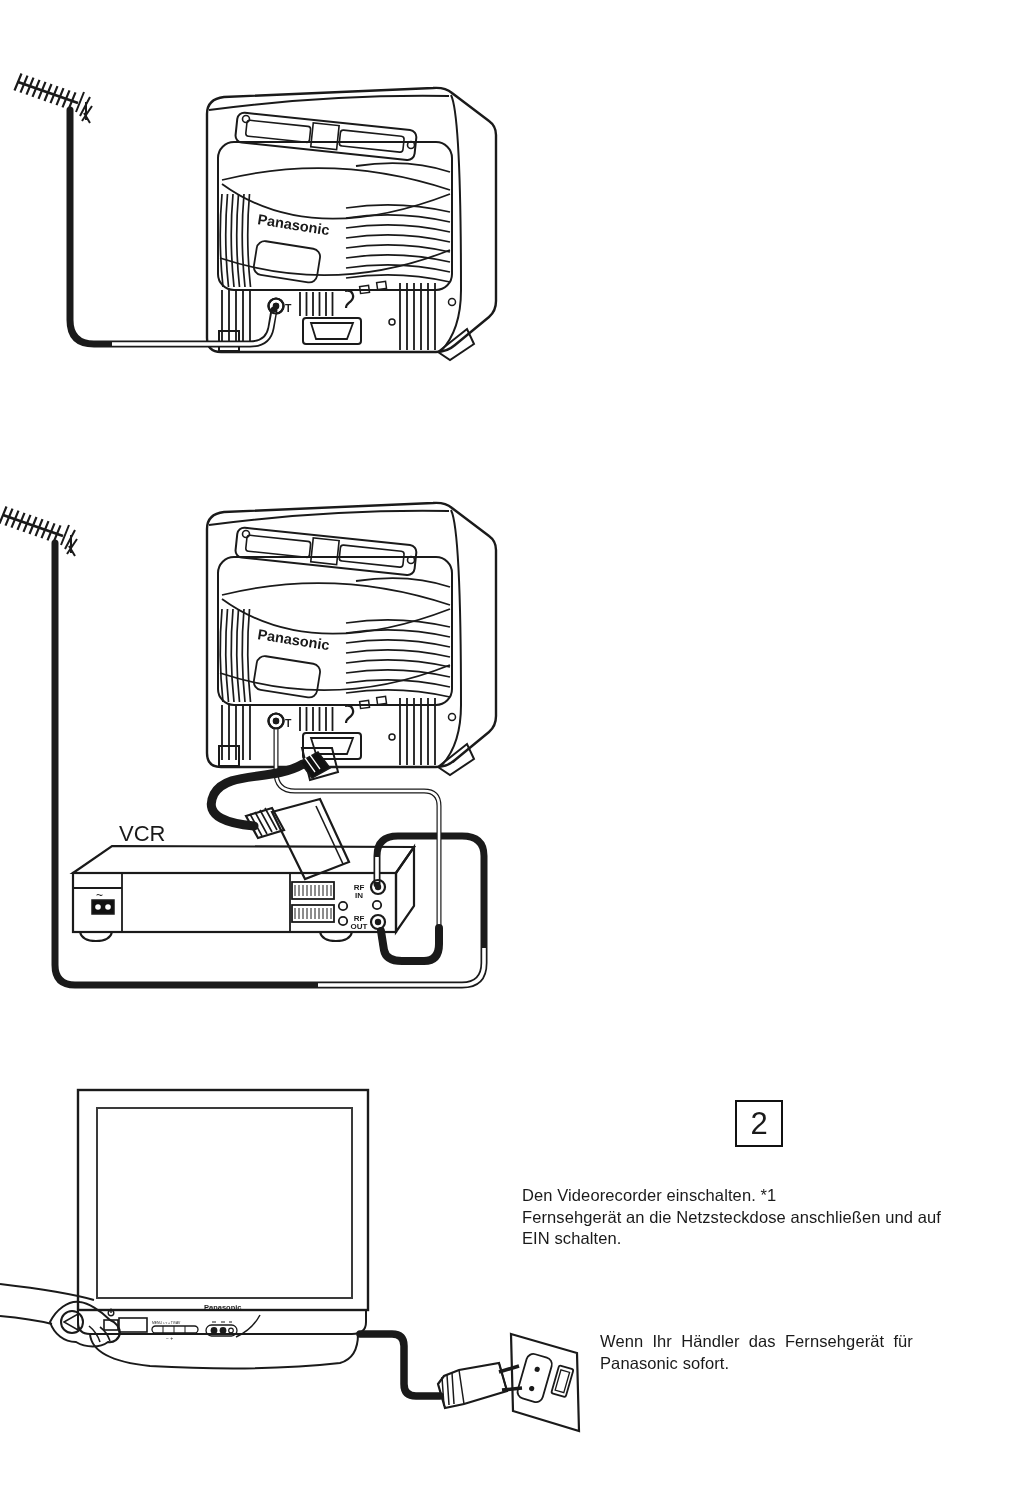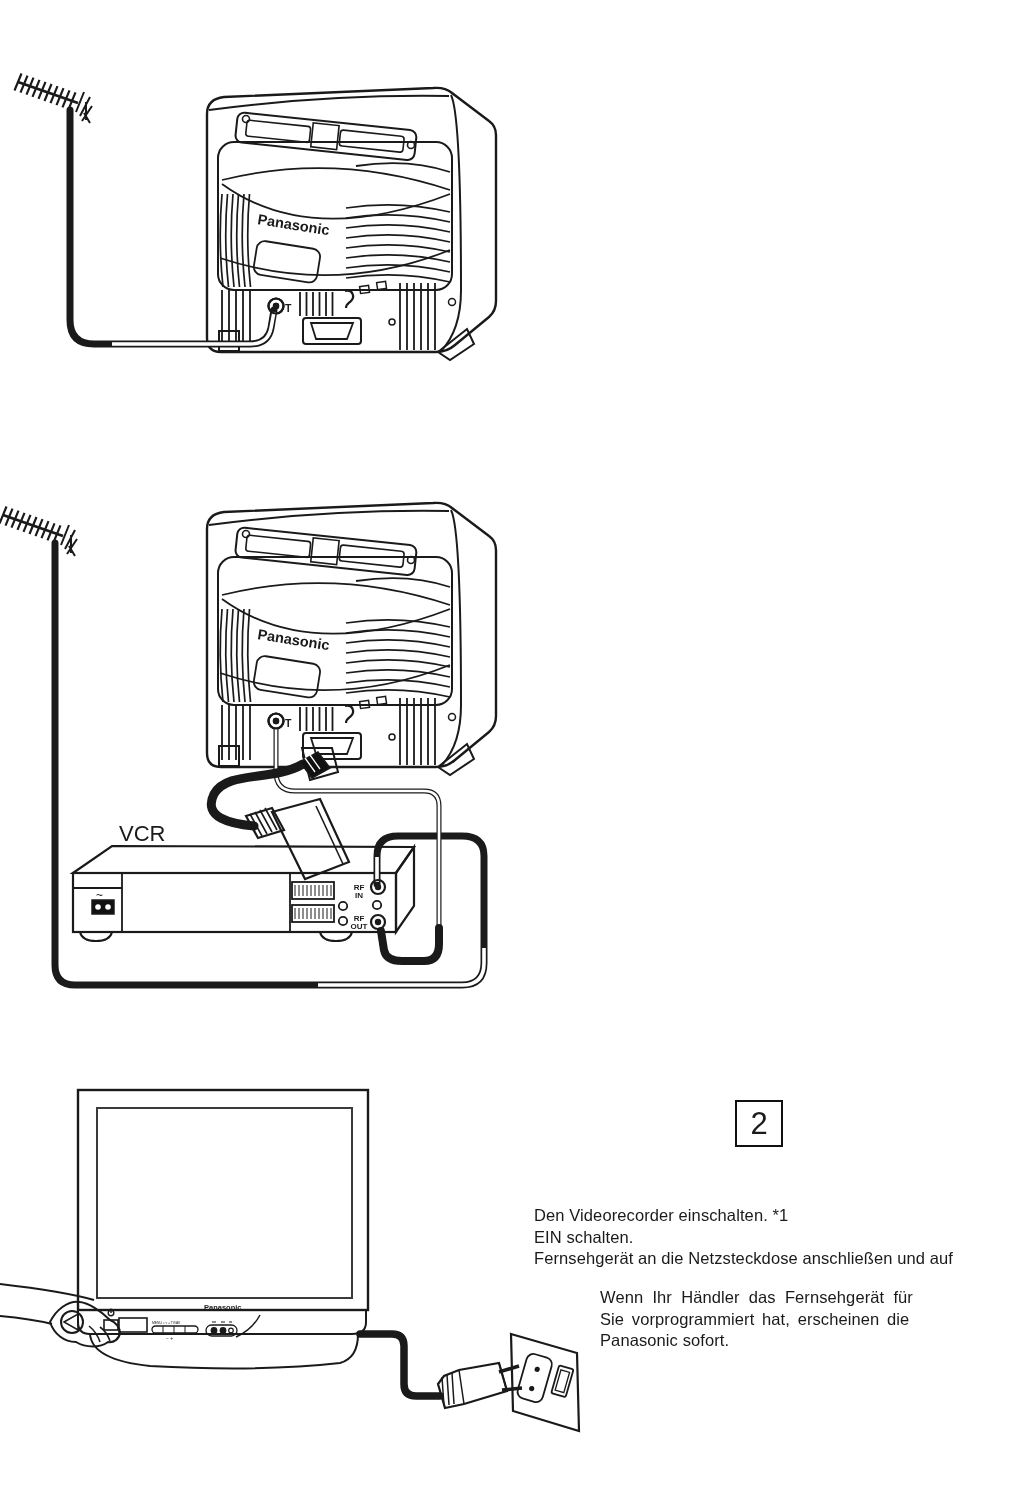--- a/index.html
+++ b/index.html
@@ -2,22 +2,22 @@
 <html><head>
 <meta charset="utf-8">
 <style>
   html,body{margin:0;padding:0;background:#e8e8e8;}
   #page{position:relative;width:1009px;height:1501px;background:#ffffff;overflow:hidden;
         font-family:"Liberation Sans", sans-serif;color:#1a1a1a;}
   #art{position:absolute;left:0;top:0;}
   .para{position:absolute;font-size:16.5px;line-height:21.6px;letter-spacing:.1px;}
   .para div{white-space:nowrap;}
   #para2{left:600px;top:1287px;}
-  #para1{left:534px;top:1185px;margin-top:20px;}
-  .ws1{word-spacing:4.5px;}
+  #para1{left:522px;top:1185px;}
+  .ws1{word-spacing:4.5px;margin-top:44px;}
   .ws2{word-spacing:3px;}
   #stepbox{position:absolute;left:735px;top:1100px;width:44px;height:43px;
            border:2.5px solid #111;display:flex;align-items:center;justify-content:center;
            font-size:31px;}
   svg text{font-family:"Liberation Sans", sans-serif;fill:#1a1a1a;}
   .ink{stroke:#1a1a1a;fill:none;}
 </style>
 </head>
 <body>
 
@@ -182,22 +182,21 @@
     <path class="ink" stroke-width="1.5" d="M442,1377 L444,1406 M447,1375 L449,1405 M452,1373 L454,1404 M459,1370 L464,1404 M499,1363 L507,1391"></path>
   </g>
 </svg>
 
 <div id="stepbox">
   <span>2</span>
 </div>
 
 <div class="para" id="para1">
   <div>Den Videorecorder einschalten. *1</div>
+  <div>Fernsehgerät an die Netzsteckdose anschließen und auf</div>
   <div>EIN schalten.</div>
-  <div>Fernsehgerät an die Netzsteckdose anschließen und auf</div>
 </div>
 <div class="para" id="para2">
   <div class="ws1">Wenn Ihr Händler das Fernsehgerät für</div>
-  <div class="ws2">Sie vorprogrammiert hat, erscheinen die</div>
   <div>Panasonic sofort.</div>
 </div>
 
 </div>
 
 </body></html>

